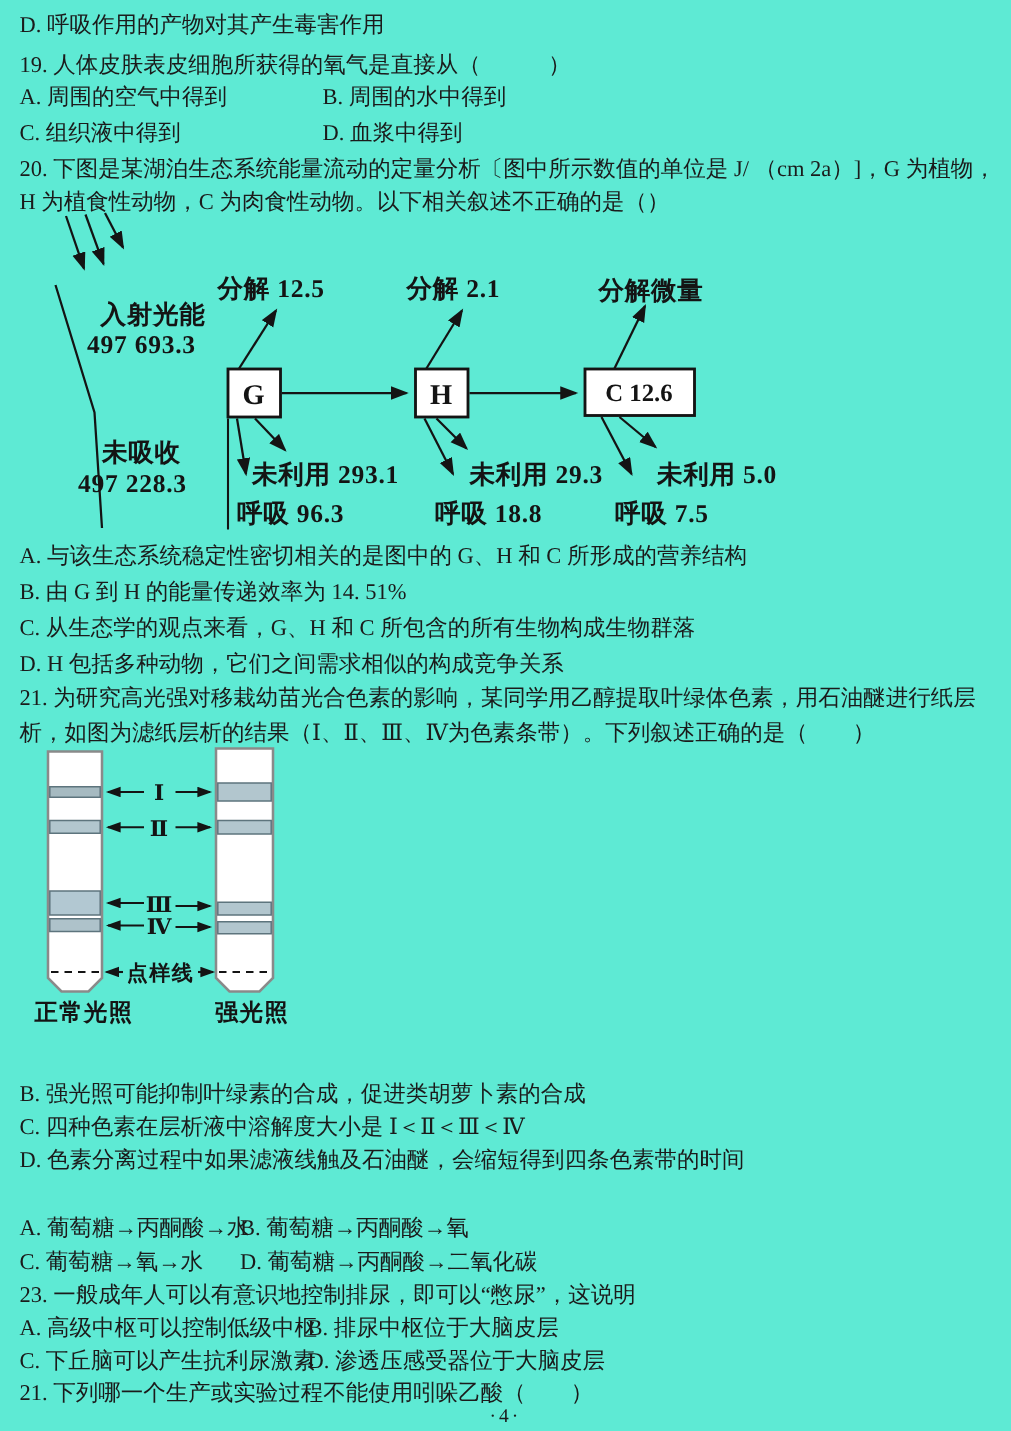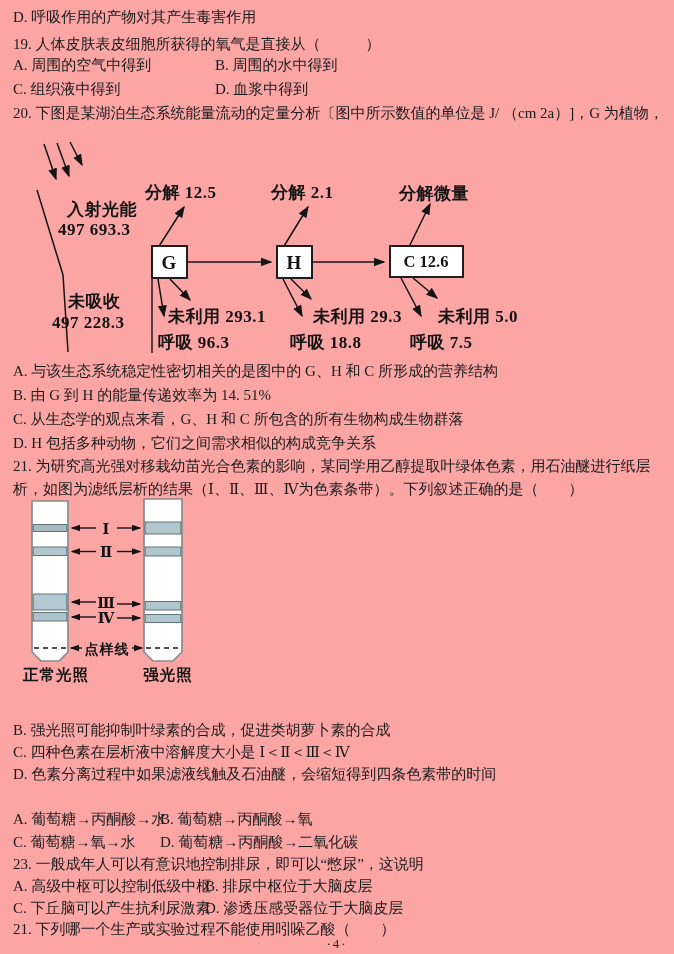--- a/index.html
+++ b/index.html
@@ -1,17 +1,17 @@
 <!DOCTYPE html>
 <html><head>
 <meta charset="utf-8">
 <style>
   html,body{margin:0;padding:0;background:#e8e8e8;}
   .page{
-    position:relative;width:674px;height:954px;background:#fca5a5;
+    position:relative;width:674px;height:954px;background:#5eead4;
     font-family:"Liberation Serif","DejaVu Serif",serif;
     color:#1b1b1b;overflow:hidden;margin:0 auto;
   }
   .ln{position:absolute;left:13px;font-size:15px;line-height:18px;white-space:pre;}
   .col{display:inline-block;}
   .pageno{position:absolute;left:0;width:674px;text-align:center;font-size:13px;letter-spacing:2px;}
   svg{position:absolute;}
   svg text{font-family:"Liberation Serif","DejaVu Serif",serif;font-weight:bold;fill:#141414;}
   .et{font-size:17px;letter-spacing:0.5px;}
   .boxlabel{font-size:19px;}
@@ -29,20 +29,21 @@
 </head>
 <body>
 
 <div class="page">
 
   <div class="ln" style="top:8px">D. 呼吸作用的产物对其产生毒害作用</div>
   <div class="ln" style="top:35px">19. 人体皮肤表皮细胞所获得的氧气是直接从（　　　）</div>
   <div class="ln" style="top:56px"><span class="col" style="width:202px">A. 周围的空气中得到</span><span>B. 周围的水中得到</span></div>
   <div class="ln" style="top:80px"><span class="col" style="width:202px">C. 组织液中得到</span><span>D. 血浆中得到</span></div>
   <div class="ln" style="top:104px">20. 下图是某湖泊生态系统能量流动的定量分析〔图中所示数值的单位是 J/ （cm 2a）]，G 为植物，</div>
+  <div class="ln" style="top:126px">H 为植食性动物，C 为肉食性动物。以下相关叙述不正确的是（）</div>
 
   <svg style="left:0;top:140px" width="520" height="216" viewBox="0 140 520 216">
     <defs>
       <marker id="ea" markerWidth="9" markerHeight="7" refX="7" refY="3" orient="auto">
         <path d="M0,0 L8,3 L0,6 z" fill="#141414"></path>
       </marker>
     </defs>
     <g>
       <line class="dln" x1="44" y1="144" x2="56" y2="179" marker-end="url(#ea)"></line>
       <line class="dln" x1="57" y1="143" x2="69" y2="176" marker-end="url(#ea)"></line>

